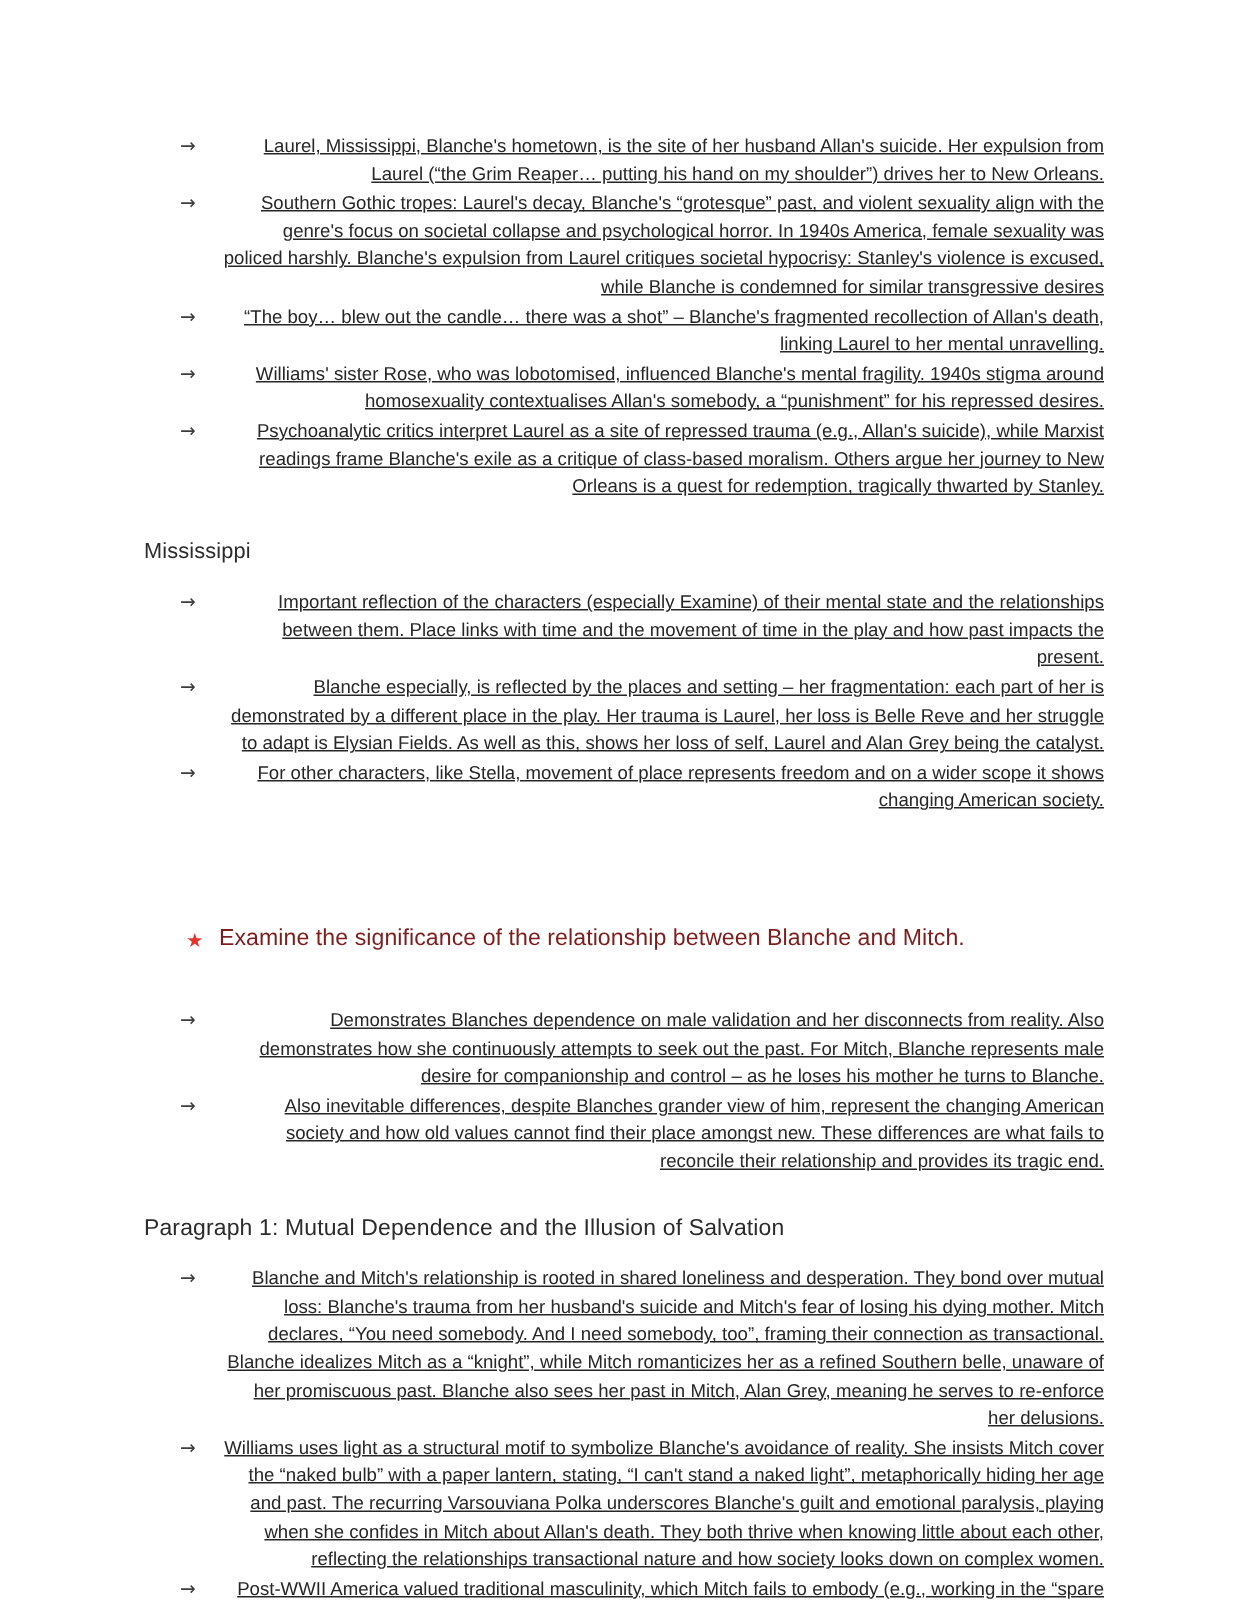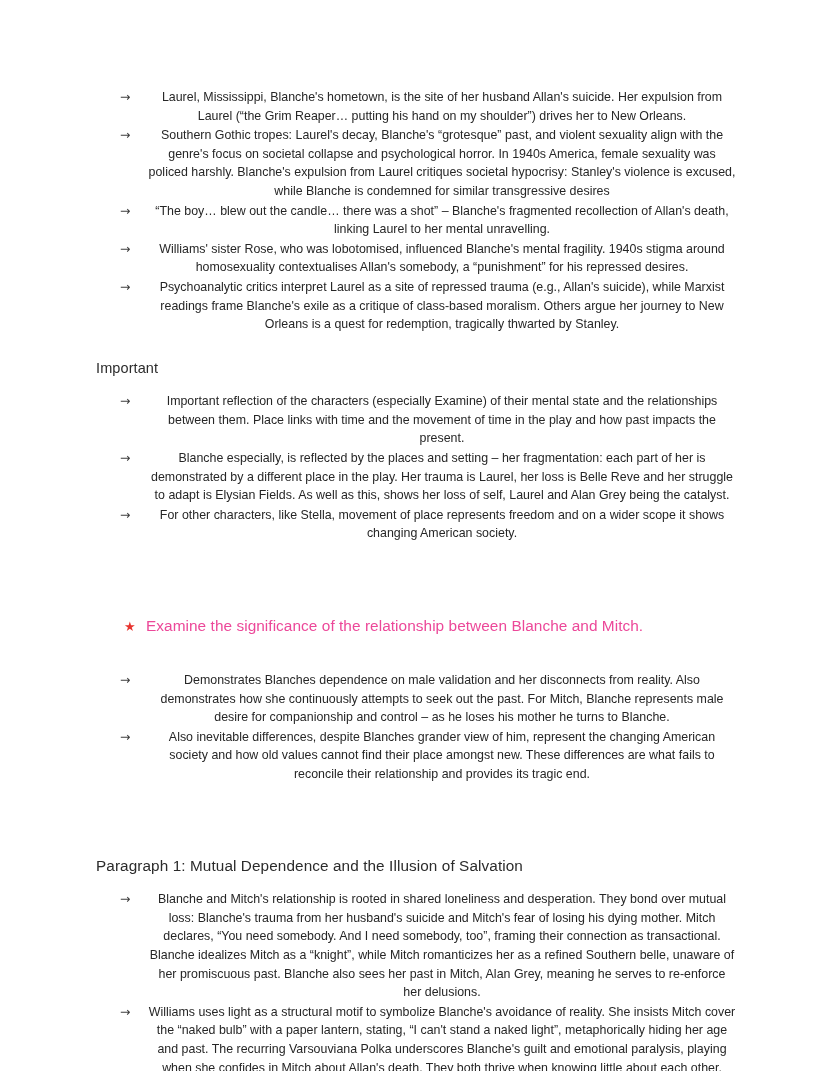--- a/index.html
+++ b/index.html
@@ -30,41 +30,40 @@
     font-size: 14.5px;
     line-height: 1.35;
     color: #2b2b2b;
     font-weight: 400;
     letter-spacing: 0.1px;
     margin: 0;
     padding: 0;
   }
   .section-heading.h-large {
     font-size: 15.3px;
-    margin-top: 47px;
   }
 
   
   .question-block {
     display: flex;
     align-items: flex-start;
     margin: 0;
     padding: 0 0 0 28px;
   }
   .question-star {
     color: #e8342f;
     font-size: 13px;
     line-height: 20px;
     width: 22px;
     flex: 0 0 22px;
     text-align: left;
     padding-top: 1px;
   }
   .question-text {
-    color: #ec4899;
+    color: #7f1d1d;
     font-size: 15.4px;
     line-height: 20px;
     letter-spacing: 0.05px;
   }
 
   
   .bullet-list {
     margin: 0;
     padding: 0;
     list-style: none;
@@ -83,21 +82,22 @@
     line-height: 18.6px;
     padding-top: 0px;
     font-family: "DejaVu Sans", sans-serif;
   }
   .bullet-text {
     flex: 1 1 auto;
     font-size: 12.4px;
     line-height: 18.6px;
     color: #262626;
     letter-spacing: 0.01px;
-    text-align: center;
+    text-align: right;
+    text-decoration: underline;
   }
 
   
   .sp-after-list   { height: 24px; }
   .sp-after-head   { height: 14px; }
   .sp-big-gap      { height: 72px; }
   .sp-question-gap { height: 20px; }
 </style>
 </head>
 <body>
@@ -122,21 +122,21 @@
       <span class="bullet-text">Williams' sister Rose, who was lobotomised, influenced Blanche's mental fragility. 1940s stigma around homosexuality contextualises Allan's somebody, a “punishment” for his repressed desires.</span>
     </li>
     <li class="bullet-item">
       <span class="bullet-arrow">→</span>
       <span class="bullet-text">Psychoanalytic critics interpret Laurel as a site of repressed trauma (e.g., Allan's suicide), while Marxist readings frame Blanche's exile as a critique of class-based moralism. Others argue her journey to New Orleans is a quest for redemption, tragically thwarted by Stanley.</span>
     </li>
   </ul>
 
   <div class="sp-after-list"></div>
 
-  <h2 class="section-heading">Important</h2>
+  <h2 class="section-heading">Mississippi</h2>
   <div class="sp-after-head"></div>
 
   <ul class="bullet-list">
     <li class="bullet-item">
       <span class="bullet-arrow">→</span>
       <span class="bullet-text">Important reflection of the characters (especially Examine) of their mental state and the relationships between them. Place links with time and the movement of time in the play and how past impacts the present.</span>
     </li>
     <li class="bullet-item">
       <span class="bullet-arrow">→</span>
       <span class="bullet-text">Blanche especially, is reflected by the places and setting – her fragmentation: each part of her is demonstrated by a different place in the play. Her trauma is Laurel, her loss is Belle Reve and her struggle to adapt is Elysian Fields. As well as this, shows her loss of self, Laurel and Alan Grey being the catalyst.</span>

